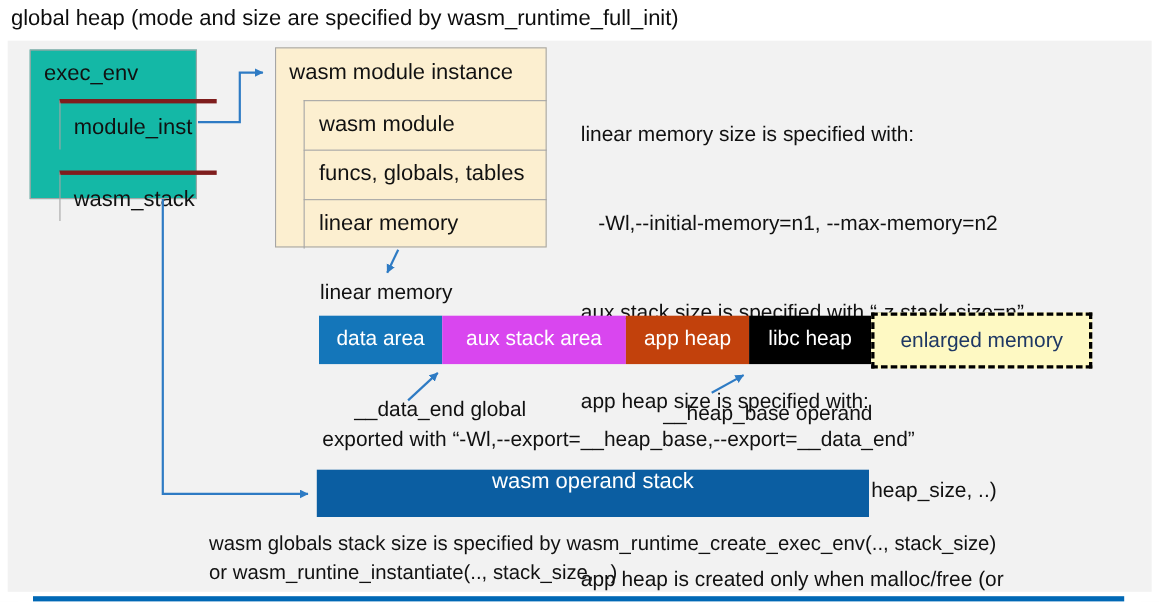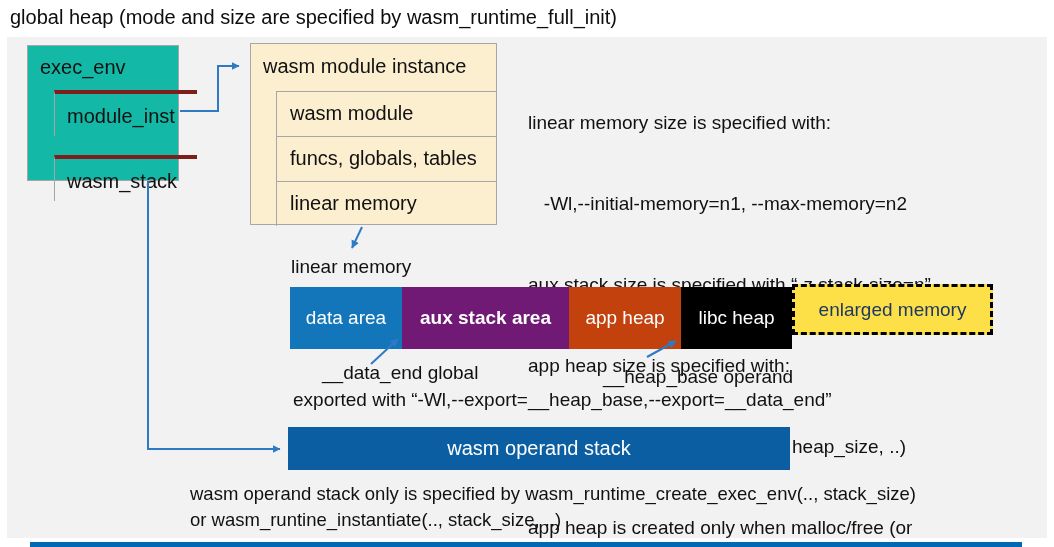--- a/index.html
+++ b/index.html
@@ -26,38 +26,38 @@
   .mi-row{position:absolute;left:25px;width:221px;height:45px;border-top:1px solid #A6A6A6;border-left:1px solid #A6A6A6;box-sizing:border-box;padding:10px 0 0 13px;font-size:20px;}
   #mi-row-0{top:47px;}
   #mi-row-1{top:92px;}
   #mi-row-2{top:137px;}
 
   
   #notes{left:528px;top:55px;font-size:19px;line-height:27px;white-space:pre;}
 
   
   #linear-memory-label{left:291px;top:256px;font-size:19px;}
-  .seg{position:absolute;top:287px;height:62px;box-sizing:border-box;
+  .seg{position:absolute;top:287px;height:44px;box-sizing:border-box;
        display:flex;align-items:center;justify-content:center;
        color:#fff;font-size:19px;white-space:nowrap;}
   #seg-0{left:290px;width:112px;}
   #seg-1{left:402px;width:167px;}
   #seg-2{left:569px;width:112px;}
   #seg-3{left:681px;width:111px;}
-  #seg-4{left:792px;width:201px;top:284px;height:51px;background:#fde047;
+  #seg-4{left:792px;width:201px;top:284px;height:51px;background:#fef9c3;
          border:3px dashed #000;color:#1F3864;}
 
   
   #ann-data-end{left:322px;top:362px;font-size:19px;}
   #ann-heap-base{left:603px;top:366px;font-size:19px;}
   #ann-exported{left:293px;top:389px;font-size:19px;}
 
   
   #operand-stack-bar{left:288px;top:427px;width:502px;height:43px;
-      display:flex;align-items:center;justify-content:center;
+      display:flex;justify-content:center;
       color:#fff;font-size:20px;}
   #stack-note{left:190px;top:481px;font-size:18.5px;line-height:26px;}
 
   #footer-accent-bar{left:30px;top:542px;width:992px;height:5px;background:#0068B5;}
 
   #arrows{left:0;top:0;width:1054px;height:547px;pointer-events:none;}
 </style>
 </head>
 <body>
 
@@ -86,35 +86,35 @@
     <div>aux stack size is specified with “-z stack-size=n”</div>
     <div>app heap size is specified with:</div>
     <div>   wasm_runtime_instantiate(.., heap_size, ..)</div>
     <div>app heap is created only when malloc/free (or</div>
     
   </div>
 
   <div id="linear-memory-label" class="abs">linear memory</div>
 
   <div id="seg-0" class="seg" style="background-color: rgb(20, 118, 186);">data area</div>
-  <div id="seg-1" class="seg" style="background-color: #701a75; font-weight: bold;">aux stack area</div>
+  <div id="seg-1" class="seg" style="background-color: #d946ef;">aux stack area</div>
   <div id="seg-2" class="seg" style="background-color: #c2410c;">app heap</div>
   <div id="seg-3" class="seg" style="background-color: #000000;">libc heap</div>
   <div id="seg-4" class="seg">enlarged memory</div>
 
   <div id="ann-data-end" class="abs">__data_end global</div>
   <div id="ann-heap-base" class="abs">__heap_base operand</div>
   <div id="ann-exported" class="abs">exported with “-Wl,--export=__heap_base,--export=__data_end”</div>
 
   <div id="operand-stack-bar" class="abs" style="background-color: rgb(11, 94, 162);">
     <span>wasm operand stack</span>
   </div>
 
   <div id="stack-note" class="abs">
-    <div>wasm operand stack only is specified by wasm_runtime_create_exec_env(.., stack_size)</div>
+    <div>wasm globals stack size is specified by wasm_runtime_create_exec_env(.., stack_size)</div>
     <div>or wasm_runtine_instantiate(.., stack_size, ..)</div>
   </div>
 
   <div id="footer-accent-bar" class="abs"></div>
 
   <svg id="arrows" class="abs" viewBox="0 0 1054 547" xmlns="http://www.w3.org/2000/svg">
     <defs>
       <marker id="ah" markerWidth="10" markerHeight="10" refX="7.5" refY="4" orient="auto" markerUnits="userSpaceOnUse">
         <path d="M0,0 L8,4 L0,8 z" fill="#2E7BC4"></path>
       </marker>

